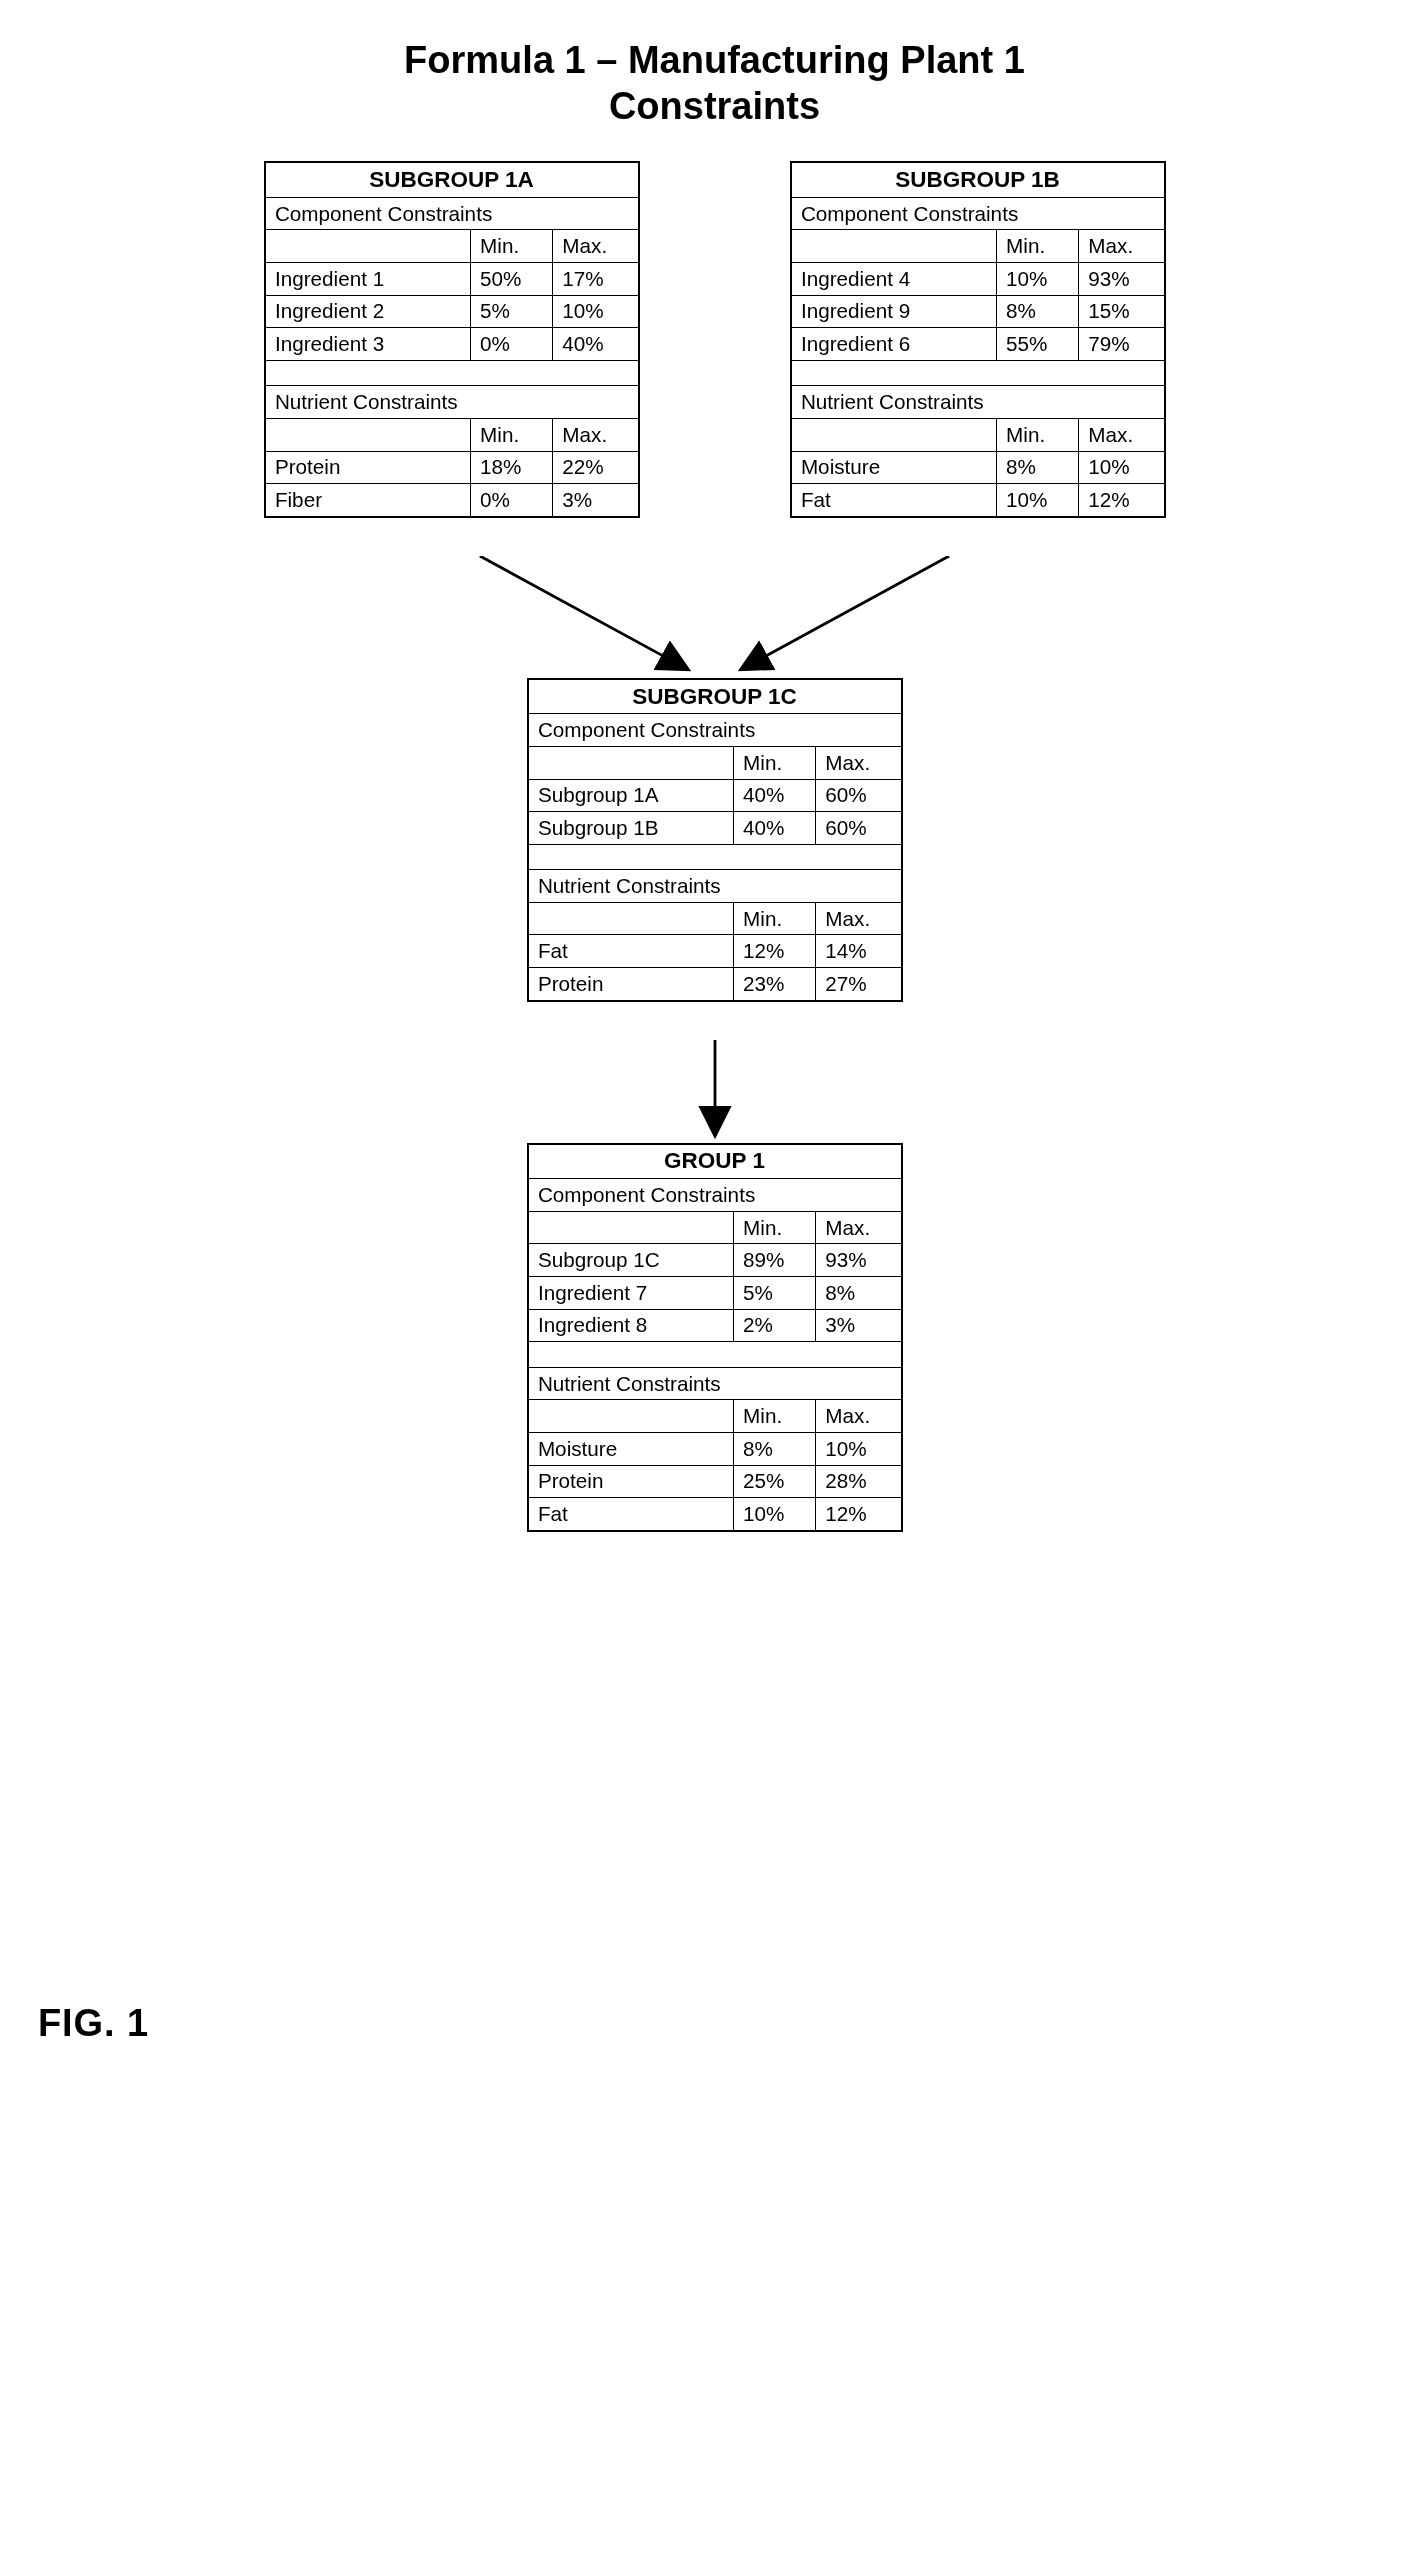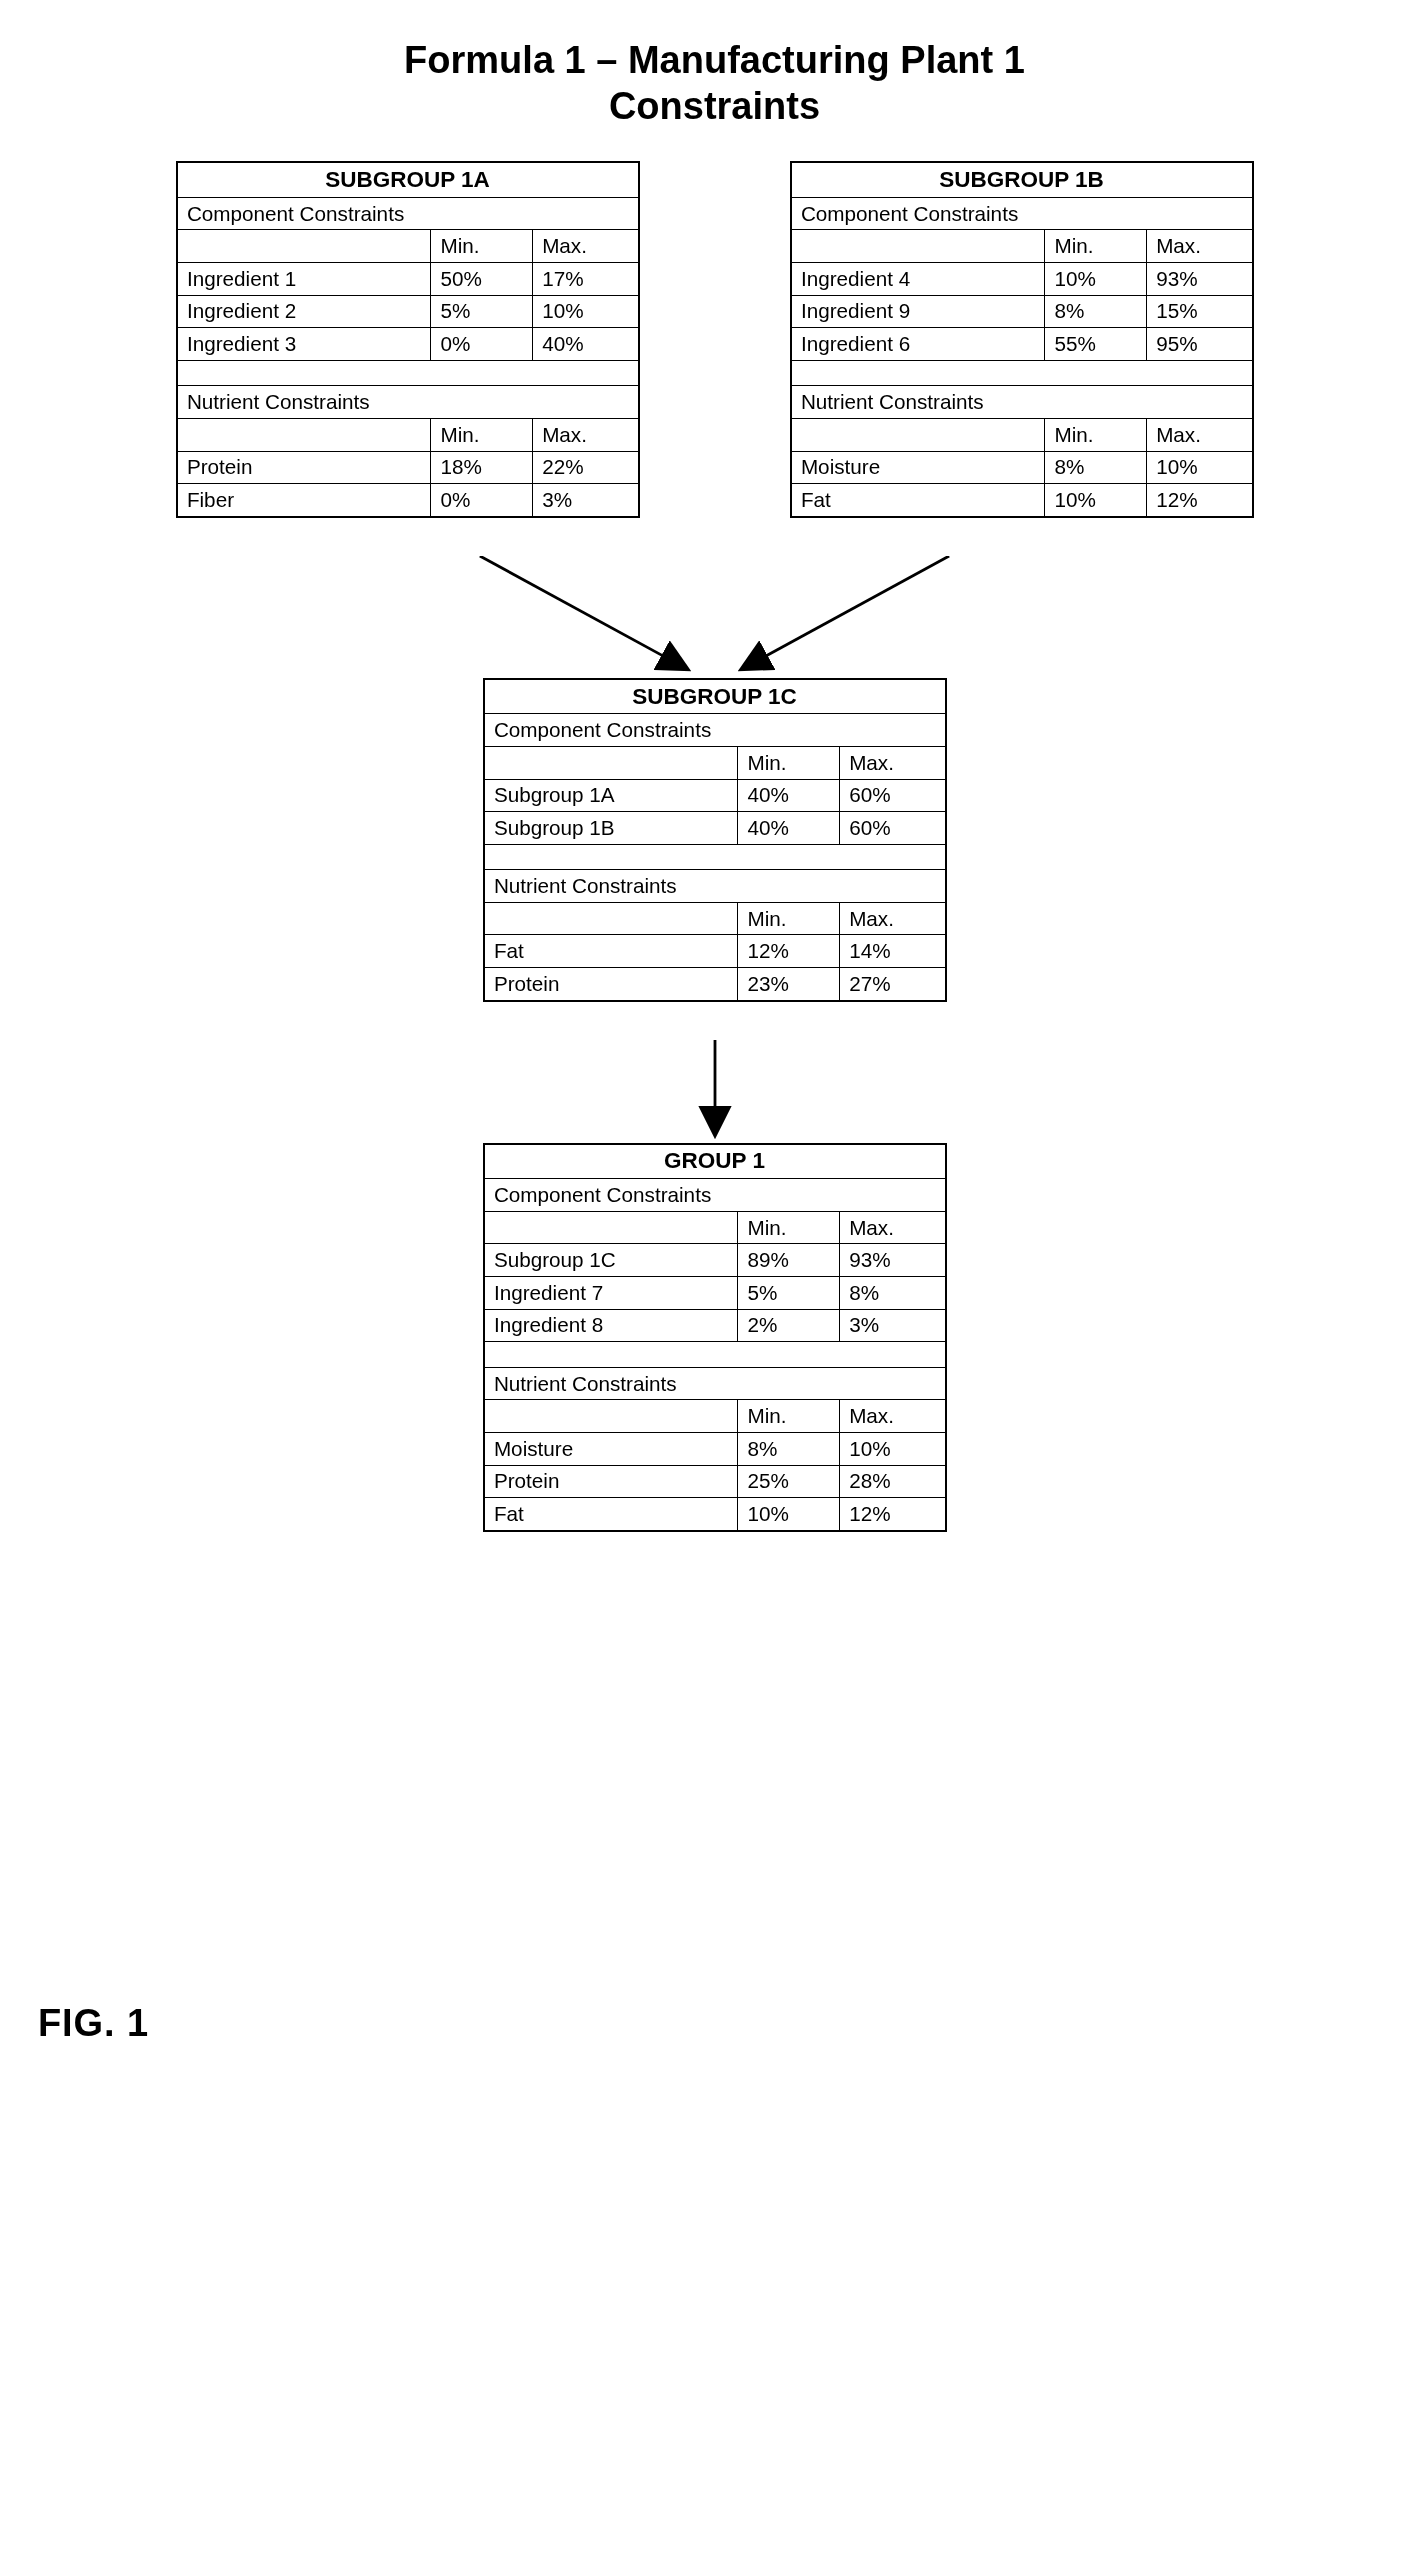--- a/index.html
+++ b/index.html
@@ -28,21 +28,21 @@
   }
   .mid-row, .bot-row {
     display: flex;
     justify-content: center;
     margin-bottom: 38px;
     align-items: center;
   }
   .tbl {
     border: 2.8px solid #000;
     border-collapse: collapse;
-    width: 464px;
+    width: 376px;
     background: #fff;
     font-size: 20.7px;
   }
   .tbl td, .tbl th {
     border: 0.9px solid #000;
     padding: 3.8px 9.4px;
     text-align: left;
   }
   .tbl .hdr {
     text-align: center;
@@ -154,21 +154,21 @@
             <td>93%</td>
           </tr>
           <tr>
             <td>Ingredient 9</td>
             <td>8%</td>
             <td>15%</td>
           </tr>
           <tr>
             <td>Ingredient 6</td>
             <td>55%</td>
-            <td>95%</td>
+            <td>79%</td>
           </tr>
           <tr class="blank">
             <td colspan="3"></td>
           </tr>
           <tr class="section">
             <td colspan="3">Nutrient Constraints</td>
           </tr>
           <tr class="colhead">
             <td></td>
             <td>Min.</td>

